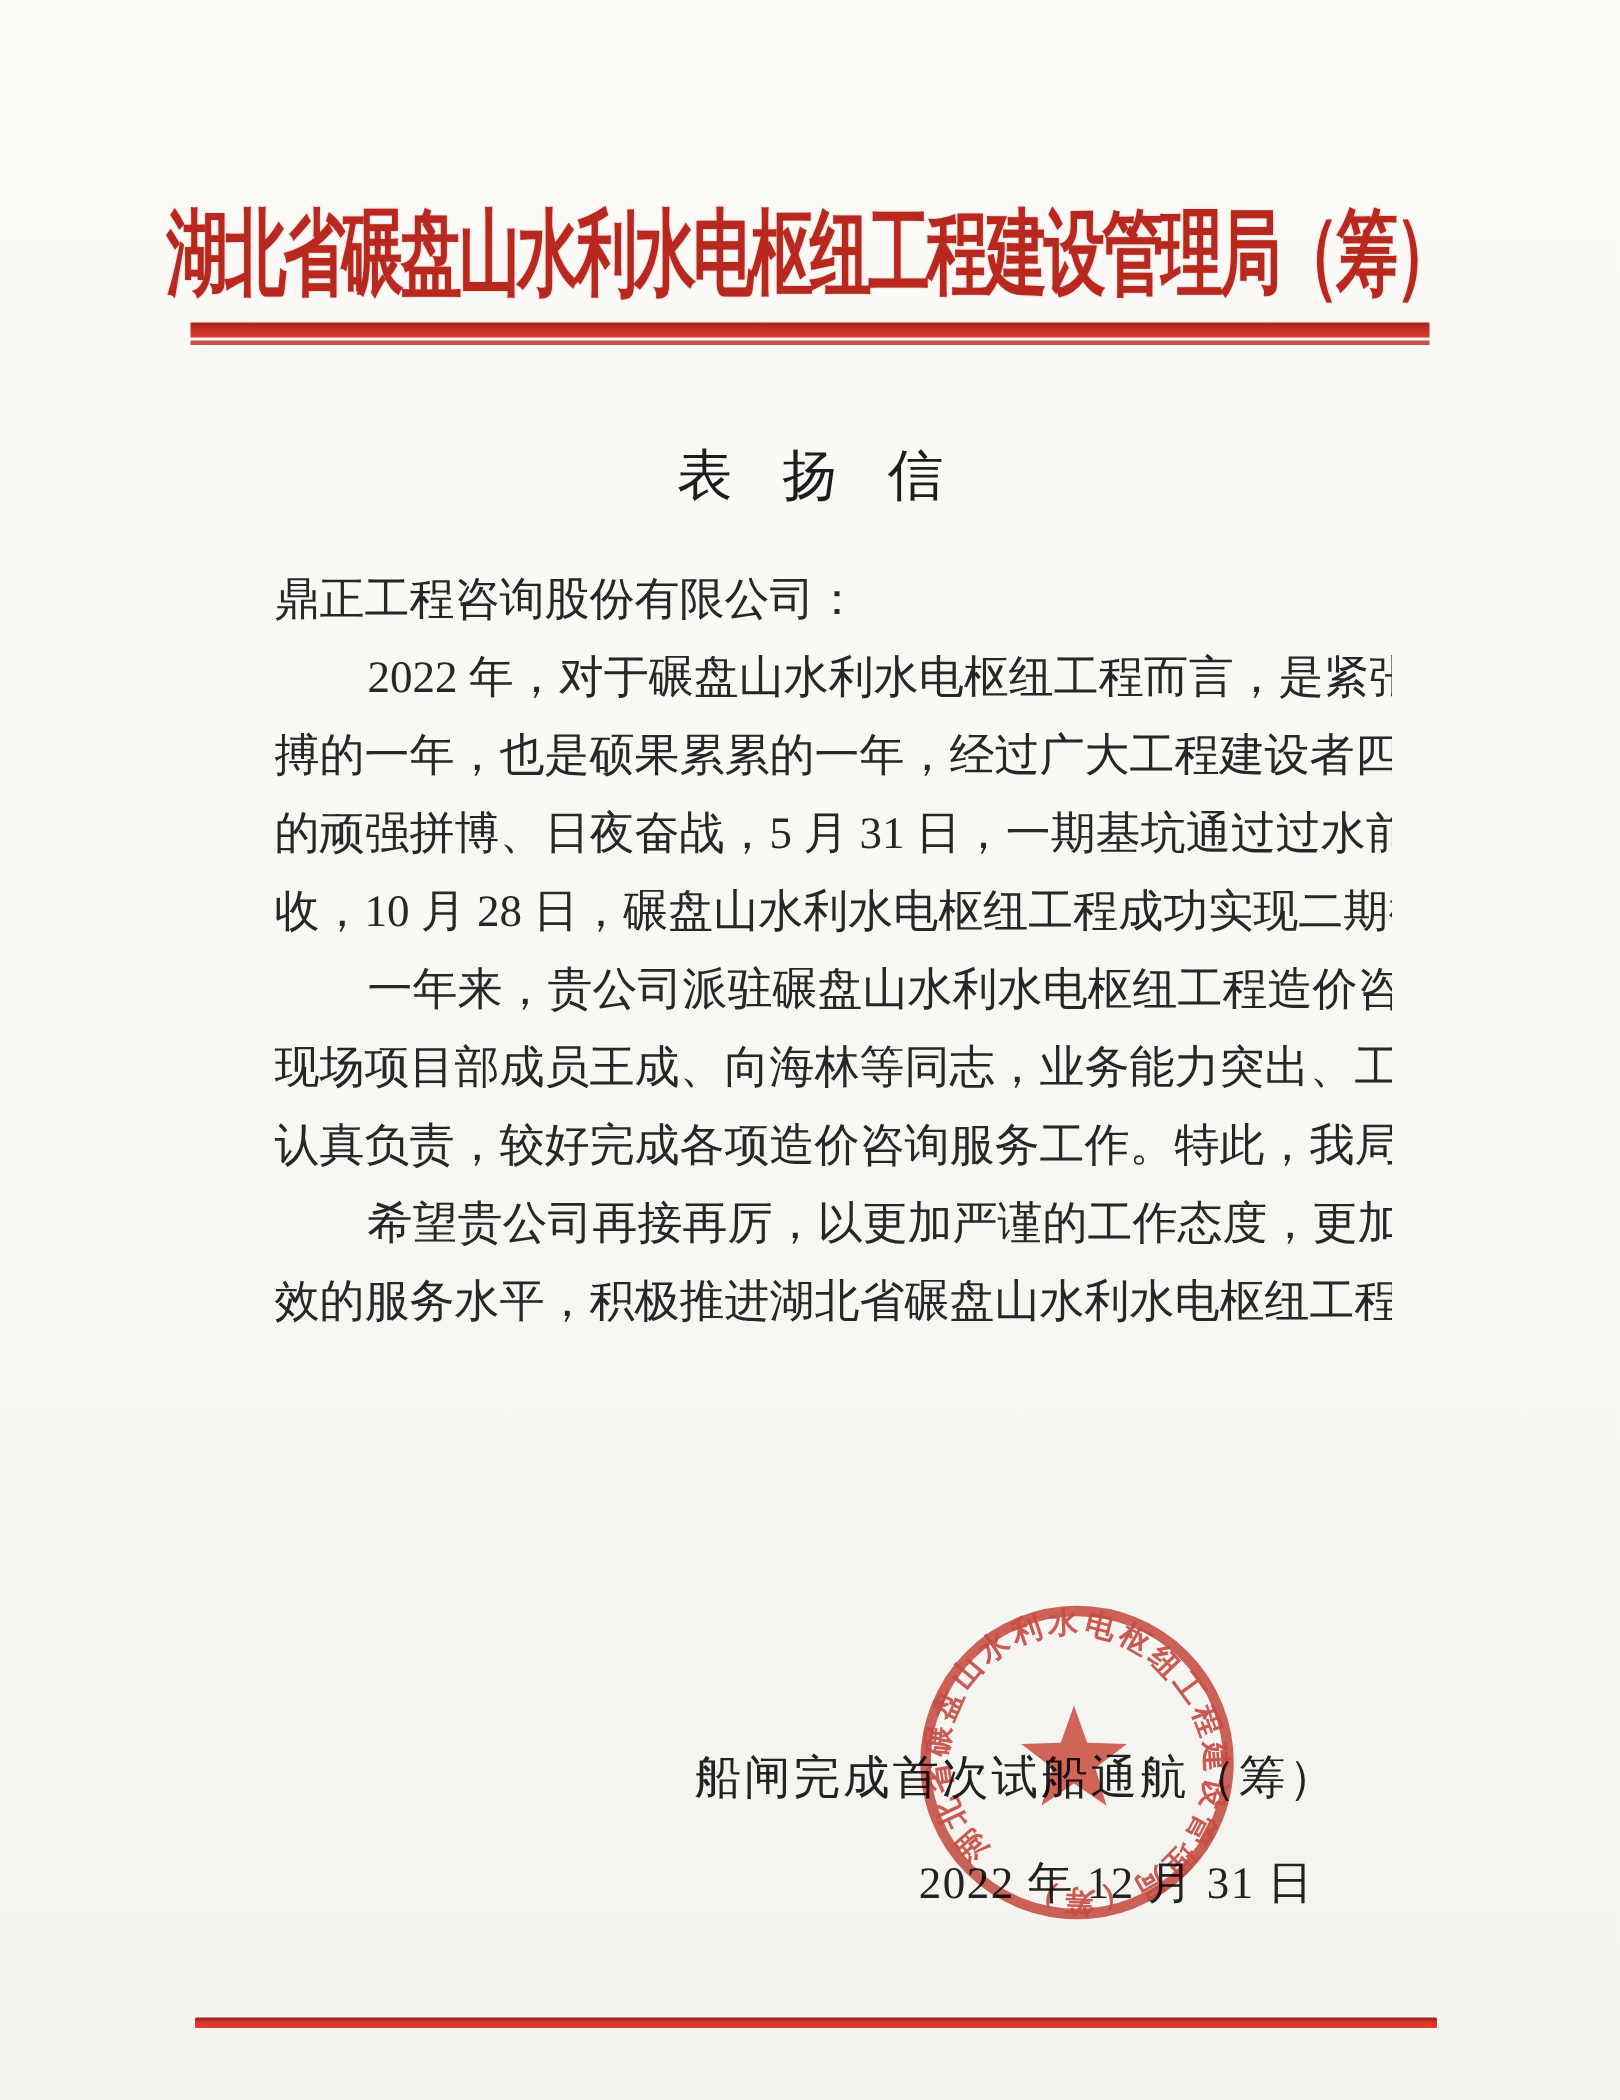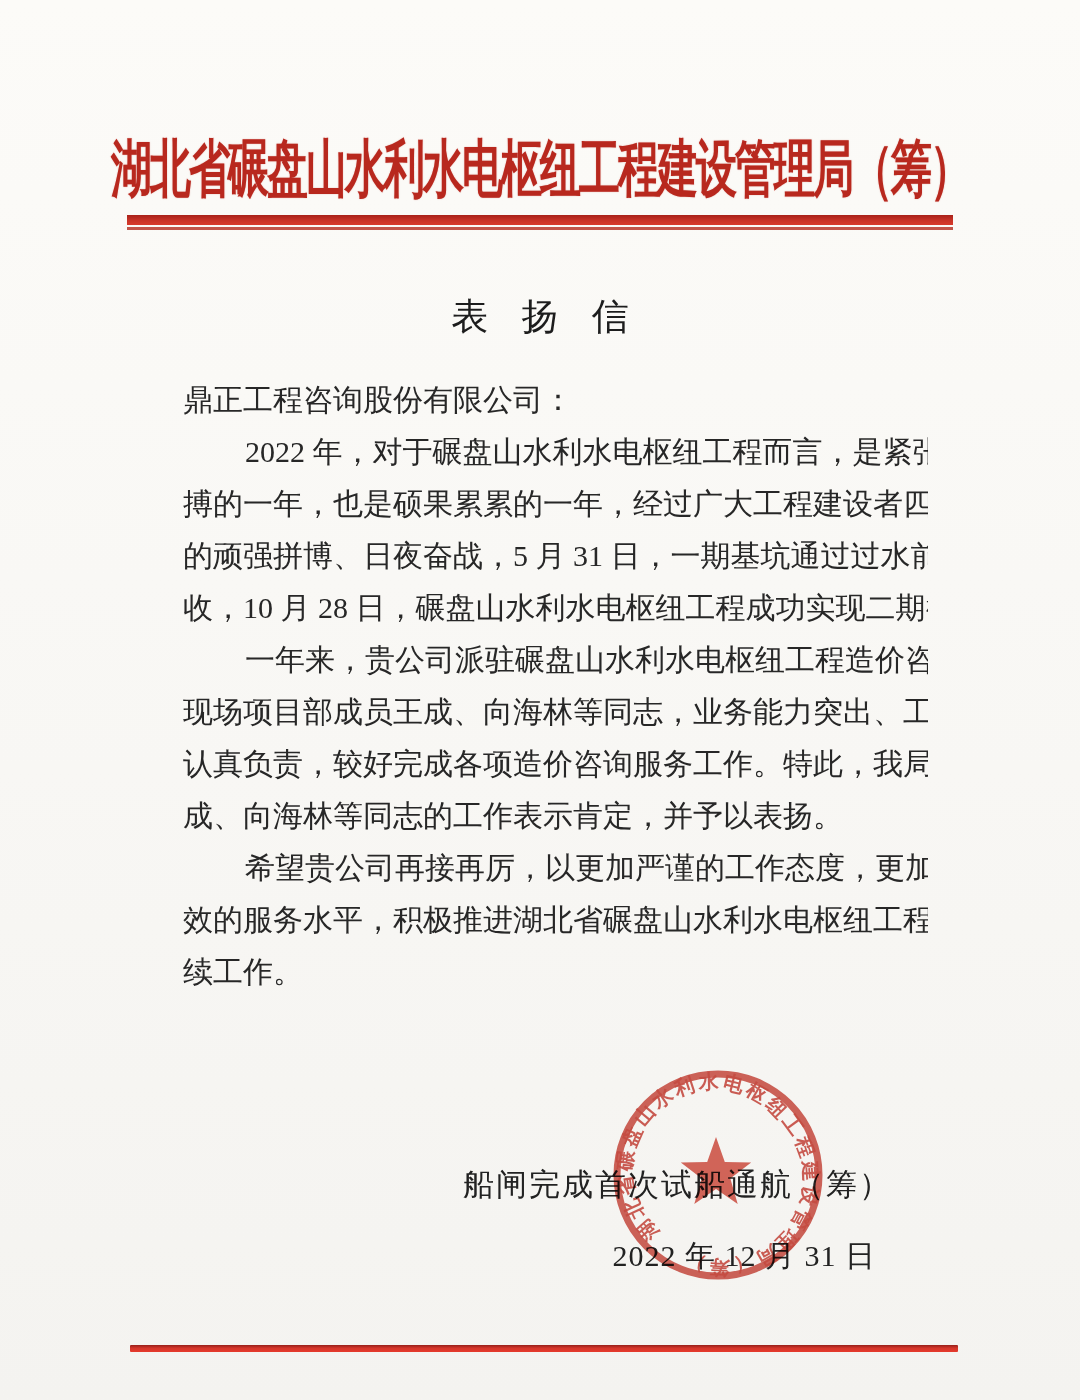--- a/index.html
+++ b/index.html
@@ -82,24 +82,22 @@
   <div class="letter-body">
     <div class="line left">鼎正工程咨询股份有限公司：</div>
 
   <div class="line indent">2022 年，对于碾盘山水利水电枢纽工程而言，是紧张拼</div>
       <div class="line">搏的一年，也是硕果累累的一年，经过广大工程建设者四年</div>
       <div class="line">的顽强拼博、日夜奋战，5 月 31 日，一期基坑通过过水前验</div>
       <div class="line">收，10 月 28 日，碾盘山水利水电枢纽工程成功实现二期截</div>
       <div class="line indent">一年来，贵公司派驻碾盘山水利水电枢纽工程造价咨询</div>
       <div class="line">现场项目部成员王成、向海林等同志，业务能力突出、工作</div>
       <div class="line">认真负责，较好完成各项造价咨询服务工作。特此，我局对</div>
-      <div class="line left">成、向海林等同志的工作表示肯定，并予以表扬。</div>
       <div class="line indent">希望贵公司再接再厉，以更加严谨的工作态度，更加高</div>
       <div class="line">效的服务水平，积极推进湖北省碾盘山水利水电枢纽工程后</div>
-      <div class="line left">续工作。</div>
     </div>
 
   <div class="sig-block">
     <div class="sig-line">船闸完成首次试船通航（筹）</div>
     <div class="date-line">2022 年 12 月 31 日</div>
   </div>
 
   <svg class="seal" viewBox="0 0 216 216" aria-hidden="true">
     <circle cx="106" cy="107" r="101" fill="none" stroke="#c5352a" stroke-width="7" stroke-opacity="0.88"></circle>
     <polygon transform="translate(104,106)" points="0,-37 -8.8,-12.1 -35.2,-11.4 -14.3,4.6 -21.7,29.9 0,15 21.7,29.9 14.3,4.6 35.2,-11.4 8.8,-12.1" fill="#cf4336" fill-opacity="0.92"></polygon>

